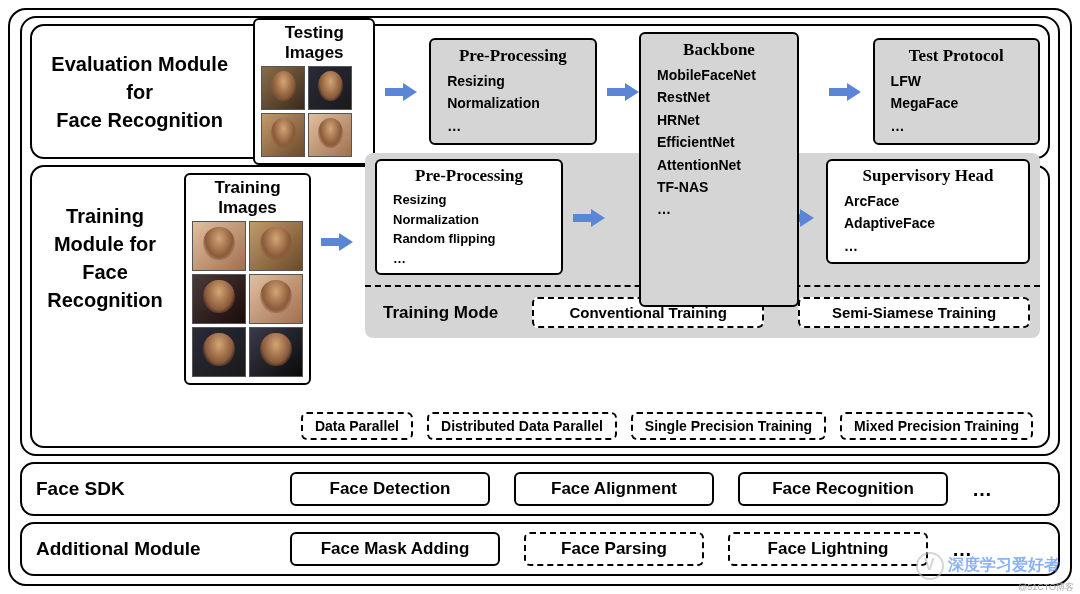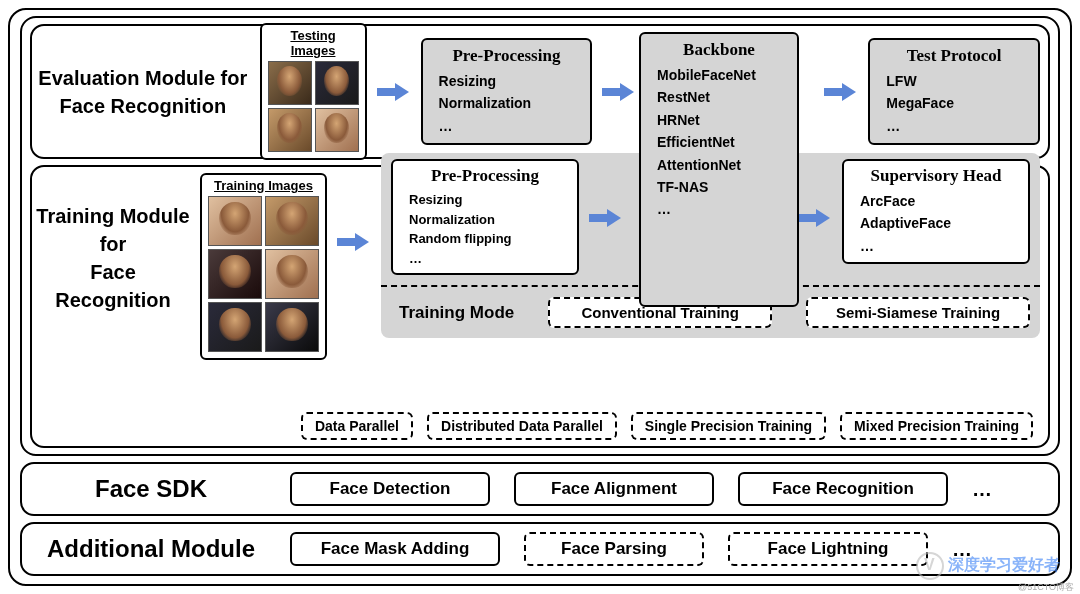--- a/index.html
+++ b/index.html
@@ -54,21 +54,21 @@
   justify-content: center;
   flex-direction: column;
 }
 .img-panel {
   border: 2px solid #000;
   border-radius: 6px;
   padding: 3px 6px 6px 6px;
   background: #fff;
   text-align: center;
 }
-.img-panel-title { font-size: 13px; font-weight: bold; margin-bottom: 3px; text-decoration: underline; }
+.img-panel-title { font-size: 17px; font-weight: bold; margin-bottom: 3px; }
 .img-grid { display: grid; gap: 3px; }
 .img-grid-2x2 { grid-template-columns: repeat(2, 44px); grid-template-rows: repeat(2, 44px); }
 .img-grid-2x3 { grid-template-columns: repeat(2, 54px); grid-template-rows: repeat(3, 50px); }
 .face {
   background: linear-gradient(135deg, #8a6d4a 0%, #3a2a1a 100%);
   border: 1px solid #555;
   position: relative;
   overflow: hidden;
 }
 .face::before {
@@ -89,21 +89,21 @@
   background: #d5d5d5;
   border: 2px solid #000;
   border-radius: 6px;
   padding: 6px 10px;
 }
 .box-title { font-size: 17px; font-weight: bold; text-align: center; margin-bottom: 4px; font-family: Liberation Serif, serif; }
 .box-items { font-size: 14px; font-weight: bold; line-height: 1.6; padding-left: 6px; }
 .box-pre { width: 190px; }
 .box-back { width: 160px; position: absolute; left: 617px; top: 14px; z-index: 5; height: 275px; }
 .box-test { width: 190px; }
-.box-sup { width: 188px; }
+.box-sup { width: 204px; }
 
 .arrow {
   width: 34px; height: 18px;
   position: relative;
   flex-shrink: 0;
 }
 .arrow::before {
   content: '';
   position: absolute;
   left: 0; top: 5px;
@@ -160,21 +160,21 @@
 .dp-row .box-dash { flex: 0 0 auto; font-size: 14px; padding: 4px 12px; }
 
 .sdk-row, .add-row {
   border: 2px solid #000;
   border-radius: 14px;
   display: flex;
   align-items: center;
   padding: 8px 14px;
   gap: 24px;
 }
-.row-label { font-size: 24px; font-weight: bold; width: 230px; text-align: center; }
+.row-label { font-size: 19px; font-weight: bold; width: 230px; text-align: left; }
 .pill {
   border: 2px solid #000;
   border-radius: 6px;
   padding: 5px 20px;
   font-size: 17px;
   font-weight: bold;
   text-align: center;
   background: #fff;
 }
 .pill-dash { border-style: dashed; }

